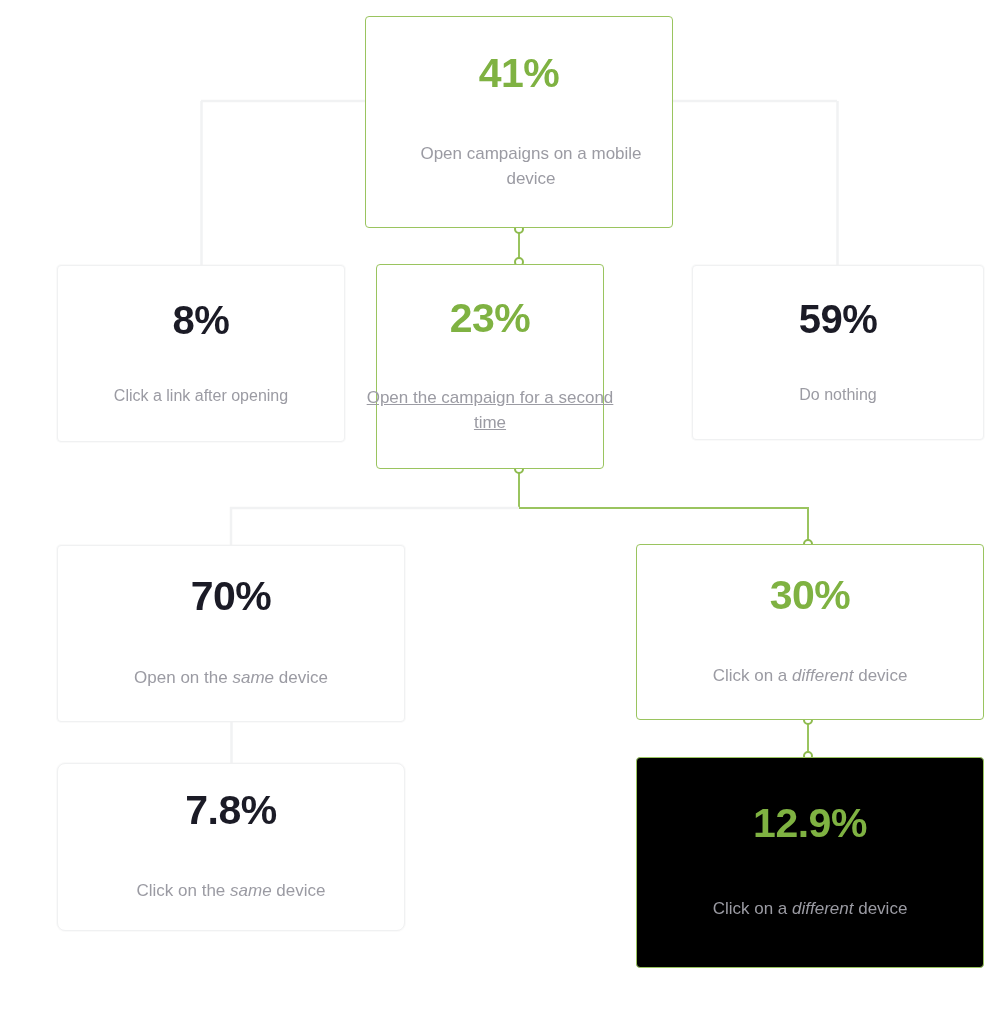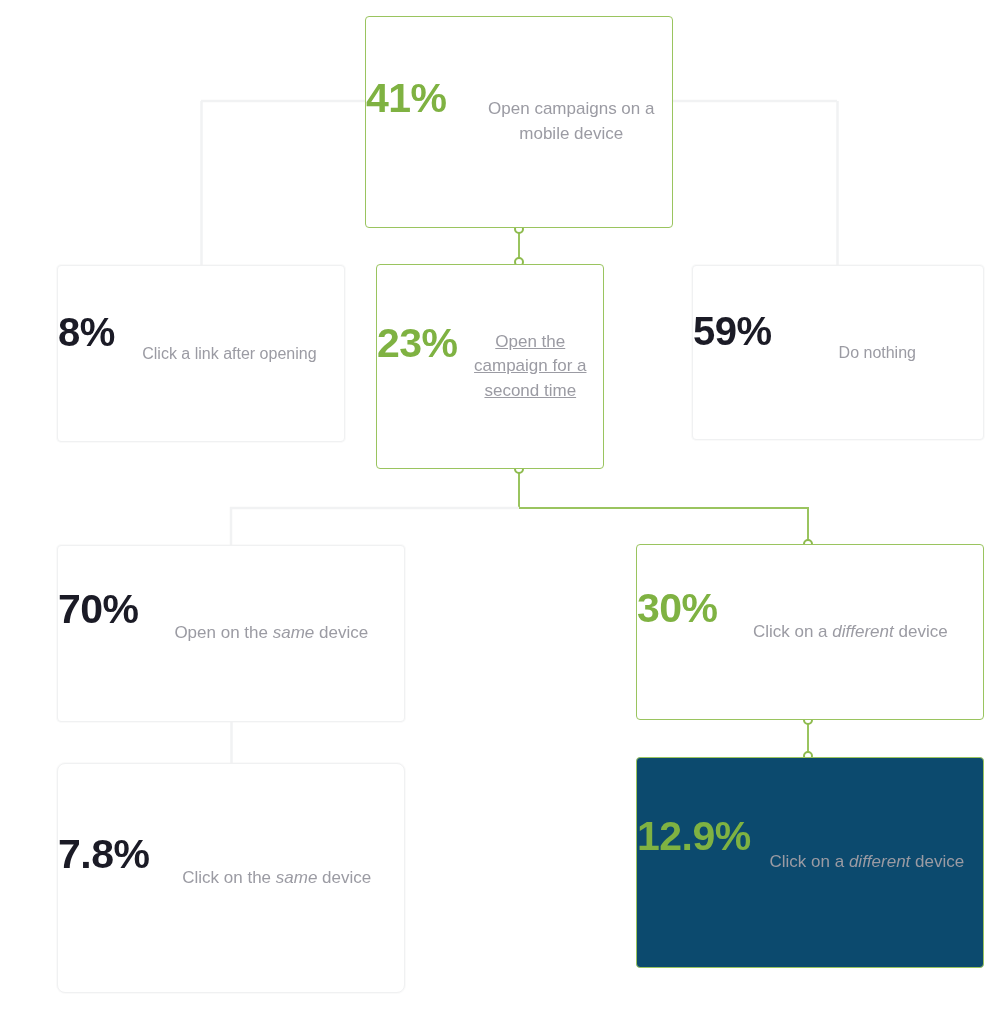--- a/index.html
+++ b/index.html
@@ -14,35 +14,36 @@
 
   
   #connectors{position:absolute;left:0;top:0;width:1002px;height:1024px;}
 
   
   .node{
     position:absolute;
     box-sizing:border-box;
     border-radius:4px;
     display:flex;
+    flex-direction:column;
     align-items:center;
     justify-content:center;
     text-align:center;
     background:#ffffff;
     z-index:3;
   }
   .node.plain{
     border:1px solid #f0f1f2;
     box-shadow:0 0 0 1px rgba(240,241,242,.35);
   }
   .node.accent{
     border:1px solid #9ac45f;
   }
   .node.accent.filled{
-    background:#0c4a6e;
+    background:#000000;
   }
   .value{
     font-weight:700;
     letter-spacing:-0.5px;
     line-height:1;
   }
   .node.plain .value{color:#1b1b26;}
   .node.accent .value{color:#7fb242;}
 
   .label{
@@ -141,21 +142,21 @@
   <div class="node plain" id="node-open-same" style="left:57px;top:545px;width:348px;height:177px;">
     <div class="value">70%</div>
     <div class="label" style="width:320px;"><span>Open on the </span><i>same</i><span> device</span></div>
   </div>
 
   <div class="node accent" id="node-open-diff" style="left:636px;top:544px;width:348px;height:176px;">
     <div class="value">30%</div>
     <div class="label" style="width:320px;"><span>Click on a </span><i>different</i><span> device</span></div>
   </div>
 
-  <div class="node plain" id="node-click-same" style="left:57px;top:763px;width:348px;height:230px;border-radius:8px;">
+  <div class="node plain" id="node-click-same" style="left:57px;top:763px;width:348px;height:168px;border-radius:8px;">
     <div class="value">7.8%</div>
     <div class="label" style="width:320px;"><span>Click on the </span><i>same</i><span> device</span></div>
   </div>
 
   <div class="node accent filled" id="node-click-diff" style="left:636px;top:757px;width:348px;height:211px;">
     <div class="value">12.9%</div>
     <div class="label" style="width:320px;"><span>Click on a </span><i>different</i><span> device</span></div>
   </div>
 
 </div>

